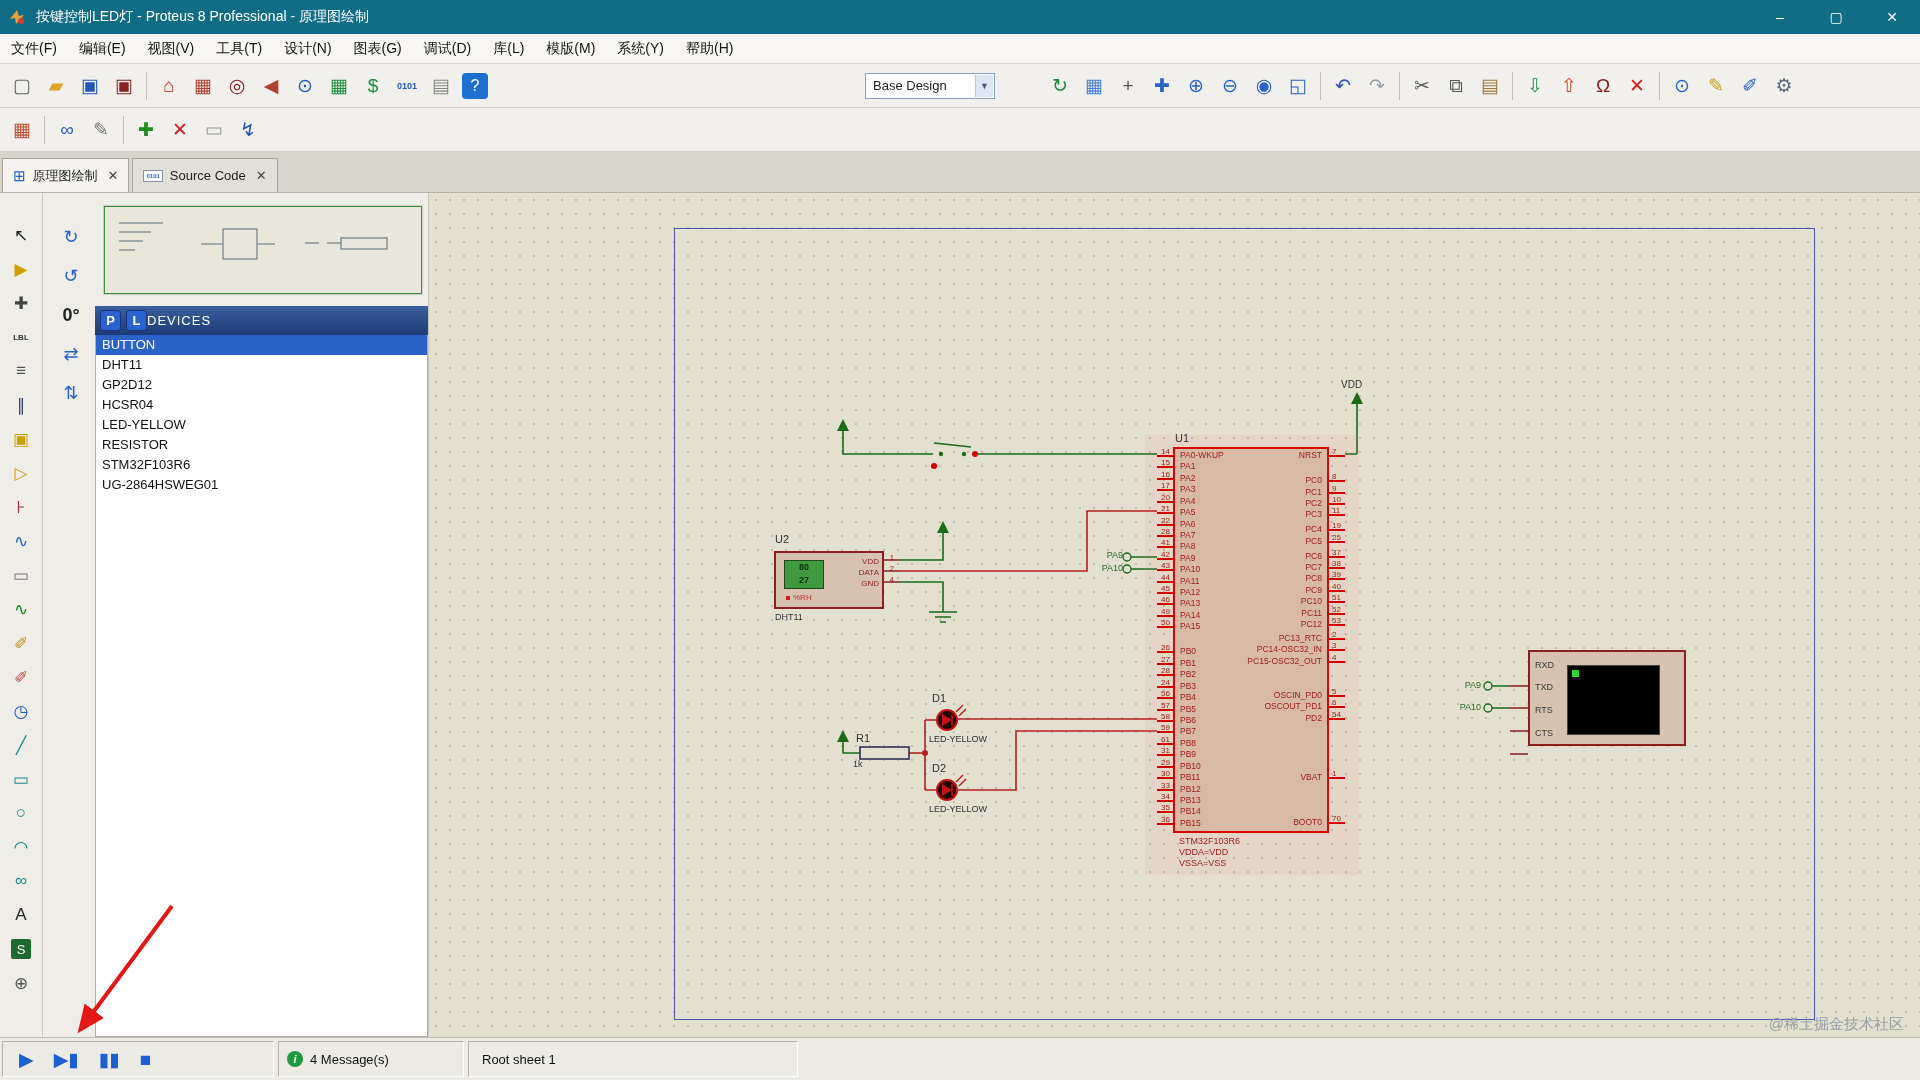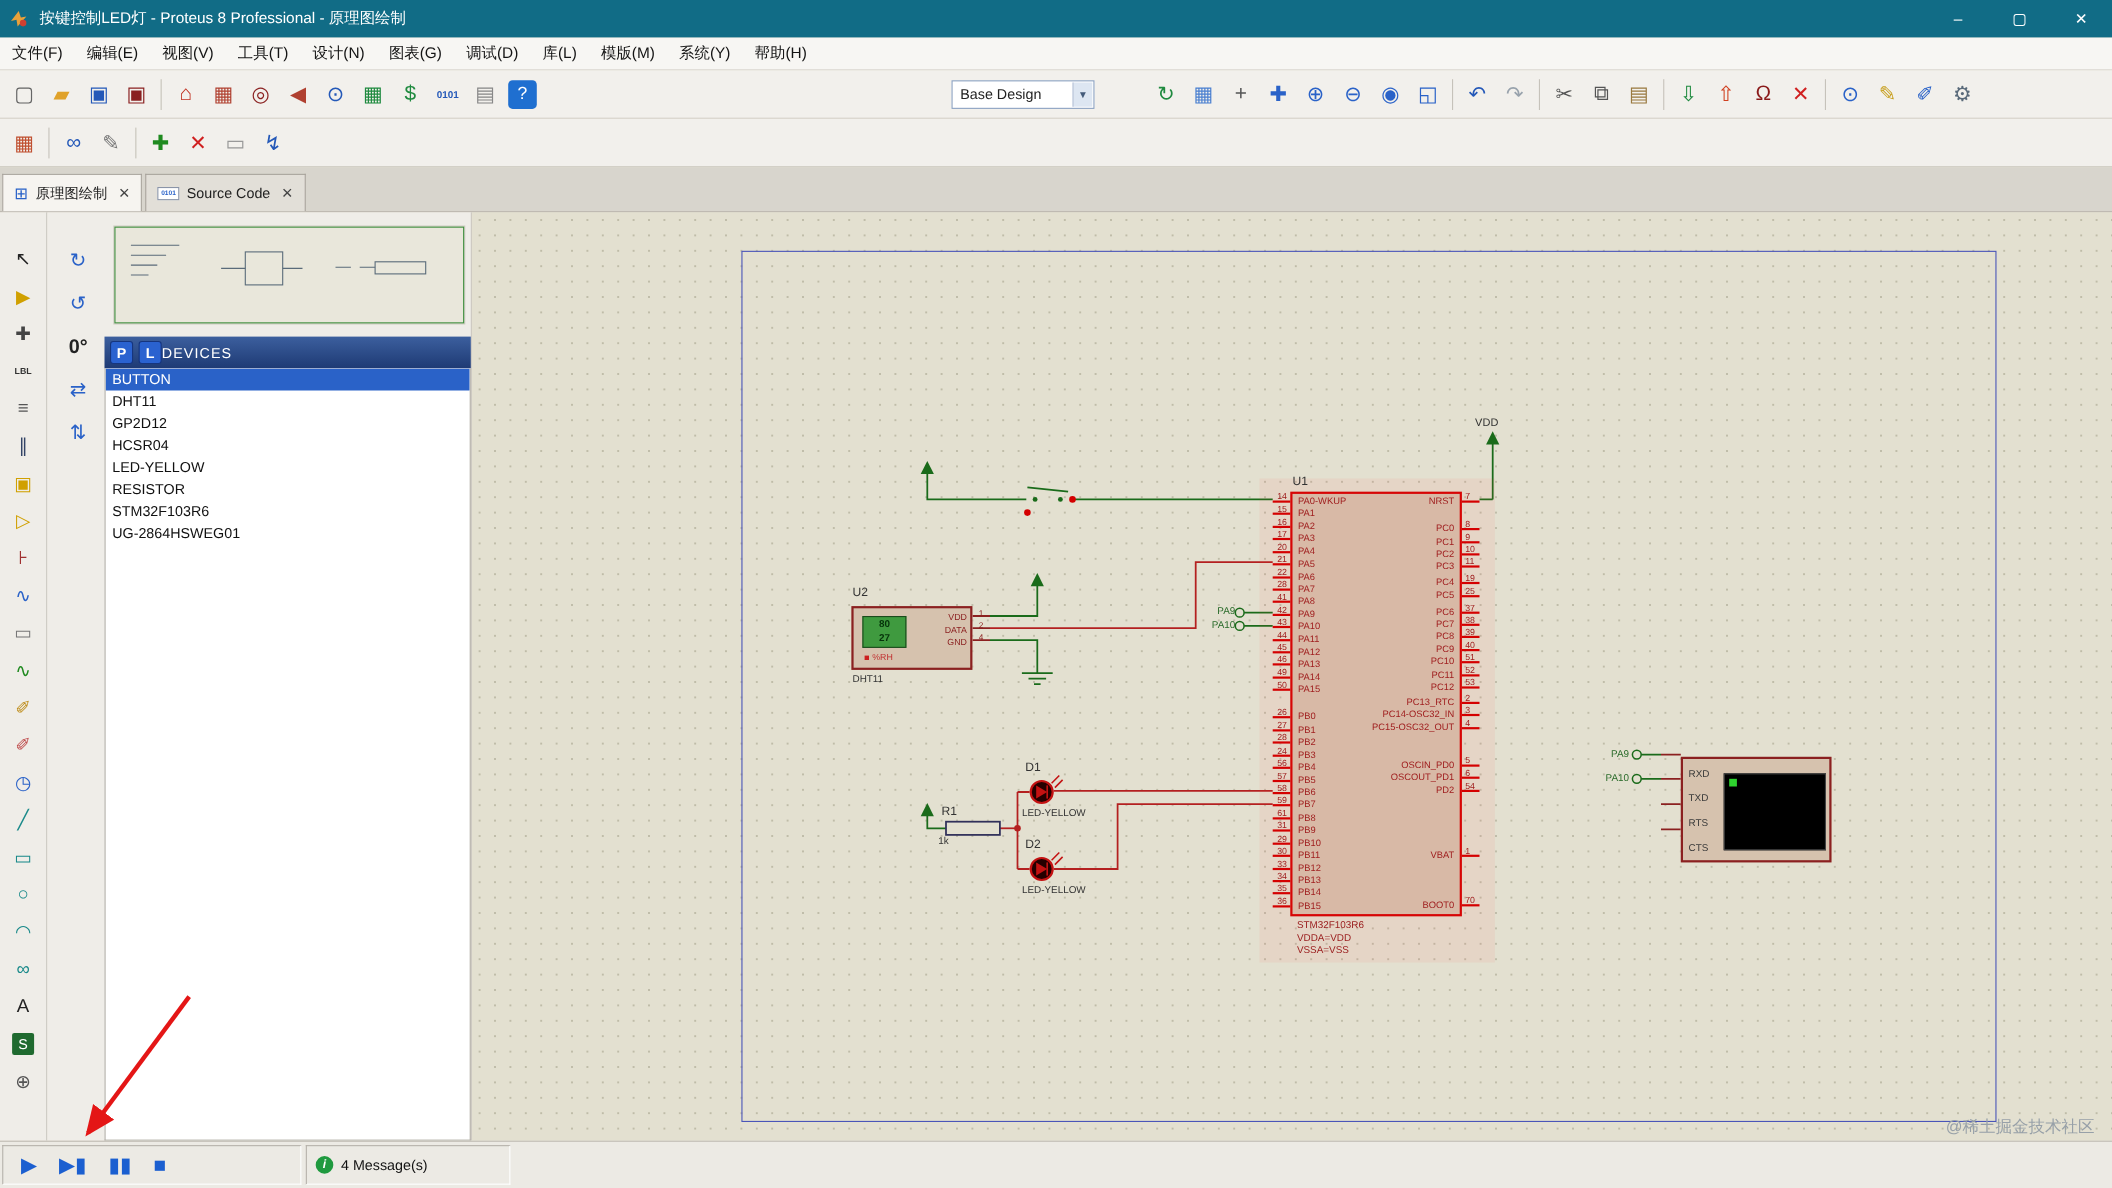--- a/index.html
+++ b/index.html
@@ -63,21 +63,21 @@
 .pins-right .pin .pnum{right:-33px;width:28px;text-align:left}
 .pins-left .pin::before{content:'';position:absolute;left:-18px;top:5px;width:16px;height:2px;background:#d40000}
 .pins-right .pin::before{content:'';position:absolute;right:-18px;top:5px;width:16px;height:2px;background:#d40000}
 .pin-spacer{position:relative}
 .dht{position:absolute;left:345px;top:358px;width:110px;height:58px;border:2px solid #8b2020;background:#d6c2ae}
 .dht-screen{position:absolute;left:8px;top:7px;width:40px;height:29px;background:#3f9a3f;border:1px solid #1c4a1c;color:#06330a;font-size:9px;line-height:13px;text-align:center;font-weight:bold}
 .dht-rh{position:absolute;left:10px;top:40px;font-size:8px;color:#c03030}
 .dht-rh::before{content:'';display:inline-block;width:4px;height:4px;background:#cc2020;margin-right:3px}
 .dht-pin{position:absolute;right:3px;font-size:8px;color:#8b2020}
 .dht-num{position:absolute;right:-12px;font-size:7.5px;color:#8b2020}
-.term{position:absolute;left:1099px;top:495px;width:137px;height:96px;border:2px solid #8b2020;background:#d6c2ae}
+.term{position:absolute;left:1099px;top:457px;width:158px;height:96px;border:2px solid #8b2020;background:#d6c2ae}
 .term-screen{position:absolute;left:37px;top:13px;width:93px;height:70px;background:#000;border:1px solid #444}
 .term-cursor{position:absolute;left:4px;top:4px;width:7px;height:7px;background:#2fd42f}
 .term-pin{position:absolute;left:5px;font-size:9px;color:#3a3a3a}
 .slabel{position:absolute;font-size:10px;color:#333;white-space:nowrap}
 .slabel.green{color:#2a6b2a;font-size:9px}
 .slabel.tiny{font-size:9px}
 .watermark{position:absolute;right:16px;bottom:3px;font-size:15px;color:#97a0a8}
 
 .statusbar{height:43px;background:#eceae4;border-top:1px solid #c0bcb4;position:relative;font-size:13px;color:#111}
 .sb-seg{position:absolute;top:3px;height:36px;border:1px solid;border-color:#b6b2aa #fff #fff #b6b2aa}
@@ -794,20 +794,23 @@
         <span>▮▮</span>
       </div>
       <div class="sim-btn">
         <span>■</span>
       </div>
     </div>
   <div class="sb-seg sb-msgs">
     <div class="msg-icon">i</div>
     <span>4 Message(s)</span>
   </div>
+  <div class="sb-seg sb-root">
+    <span>Root sheet 1</span>
+  </div>
 </div>
 
 <svg class="annot" width="1920" height="1080">
   <defs>
     <marker id="ah" markerWidth="10" markerHeight="8" refX="6" refY="3" orient="auto">
       <path d="M0,0 L7,3 L0,6 Z" fill="#e41616"></path>
     </marker>
   </defs>
   <line x1="172" y1="906" x2="80" y2="1030" stroke="#e41616" stroke-width="4" marker-end="url(#ah)"></line>
 </svg>

